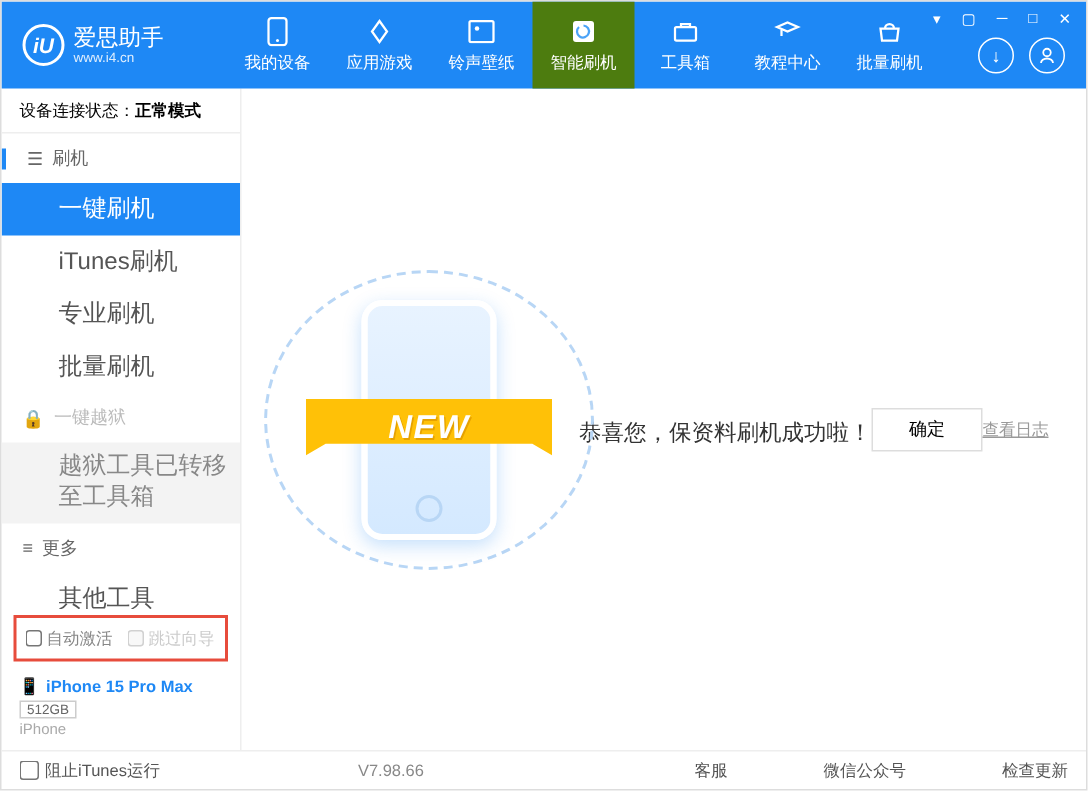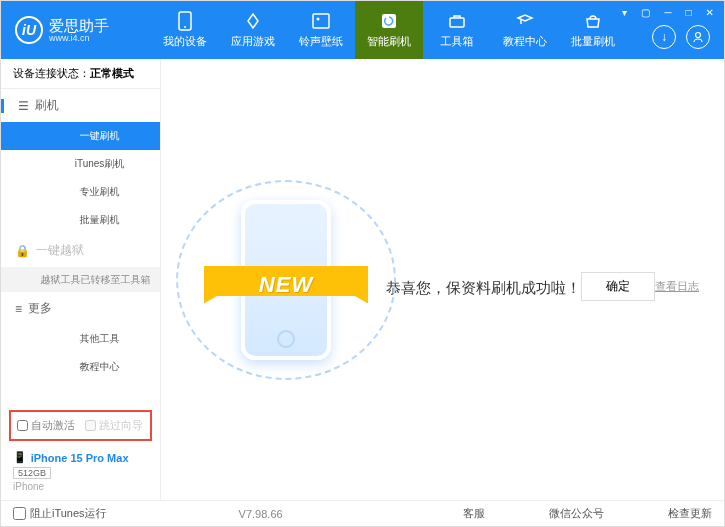--- a/index.html
+++ b/index.html
@@ -21,21 +21,21 @@
 
 .body-area { display: flex; height: calc(100% - 58px - 26px); }
 .status-bar { font-size: 11px; padding: 7px 12px; border-bottom: 1px solid #eee; }
 .status-bar b { font-weight: bold; }
 
 .sidebar { width: 160px; border-right: 1px solid #eee; display: flex; flex-direction: column; }
 .side-scroll { flex: 1; overflow: hidden; }
 .side-group { padding: 8px 14px; font-size: 12px; color: #666; display: flex; align-items: center; gap: 6px; cursor: pointer; }
 .side-group .blue-bar { width: 3px; height: 14px; background: #1e88f5; margin-left: -14px; margin-right: 8px; }
 .side-group.locked { color: #bbb; }
-.side-item { padding: 7px 0 7px 38px; font-size: 10px; color: #555; cursor: pointer; text-align: center; }
+.side-item { padding: 7px 0 7px 38px; font-size: 16px; color: #555; cursor: pointer; }
 .side-item.active { background: #1e88f5; color: #fff; }
 .side-item.gray { background: #f3f3f3; color: #888; padding: 6px 8px 6px 38px; line-height: 1.3; }
 
 .side-checks { border: 2px solid #e74c3c; margin: 4px 8px; padding: 6px 6px; display: flex; gap: 10px; font-size: 11px; color: #888; }
 .side-checks label { display: flex; align-items: center; gap: 3px; }
 .side-checks input { width: 11px; height: 11px; }
 .side-checks label.disabled { color: #ccc; }
 
 .device-area { padding: 6px 12px 8px; font-size: 11px; }
 .device-name { color: #1e88f5; font-weight: bold; display: flex; align-items: center; gap: 4px; }

